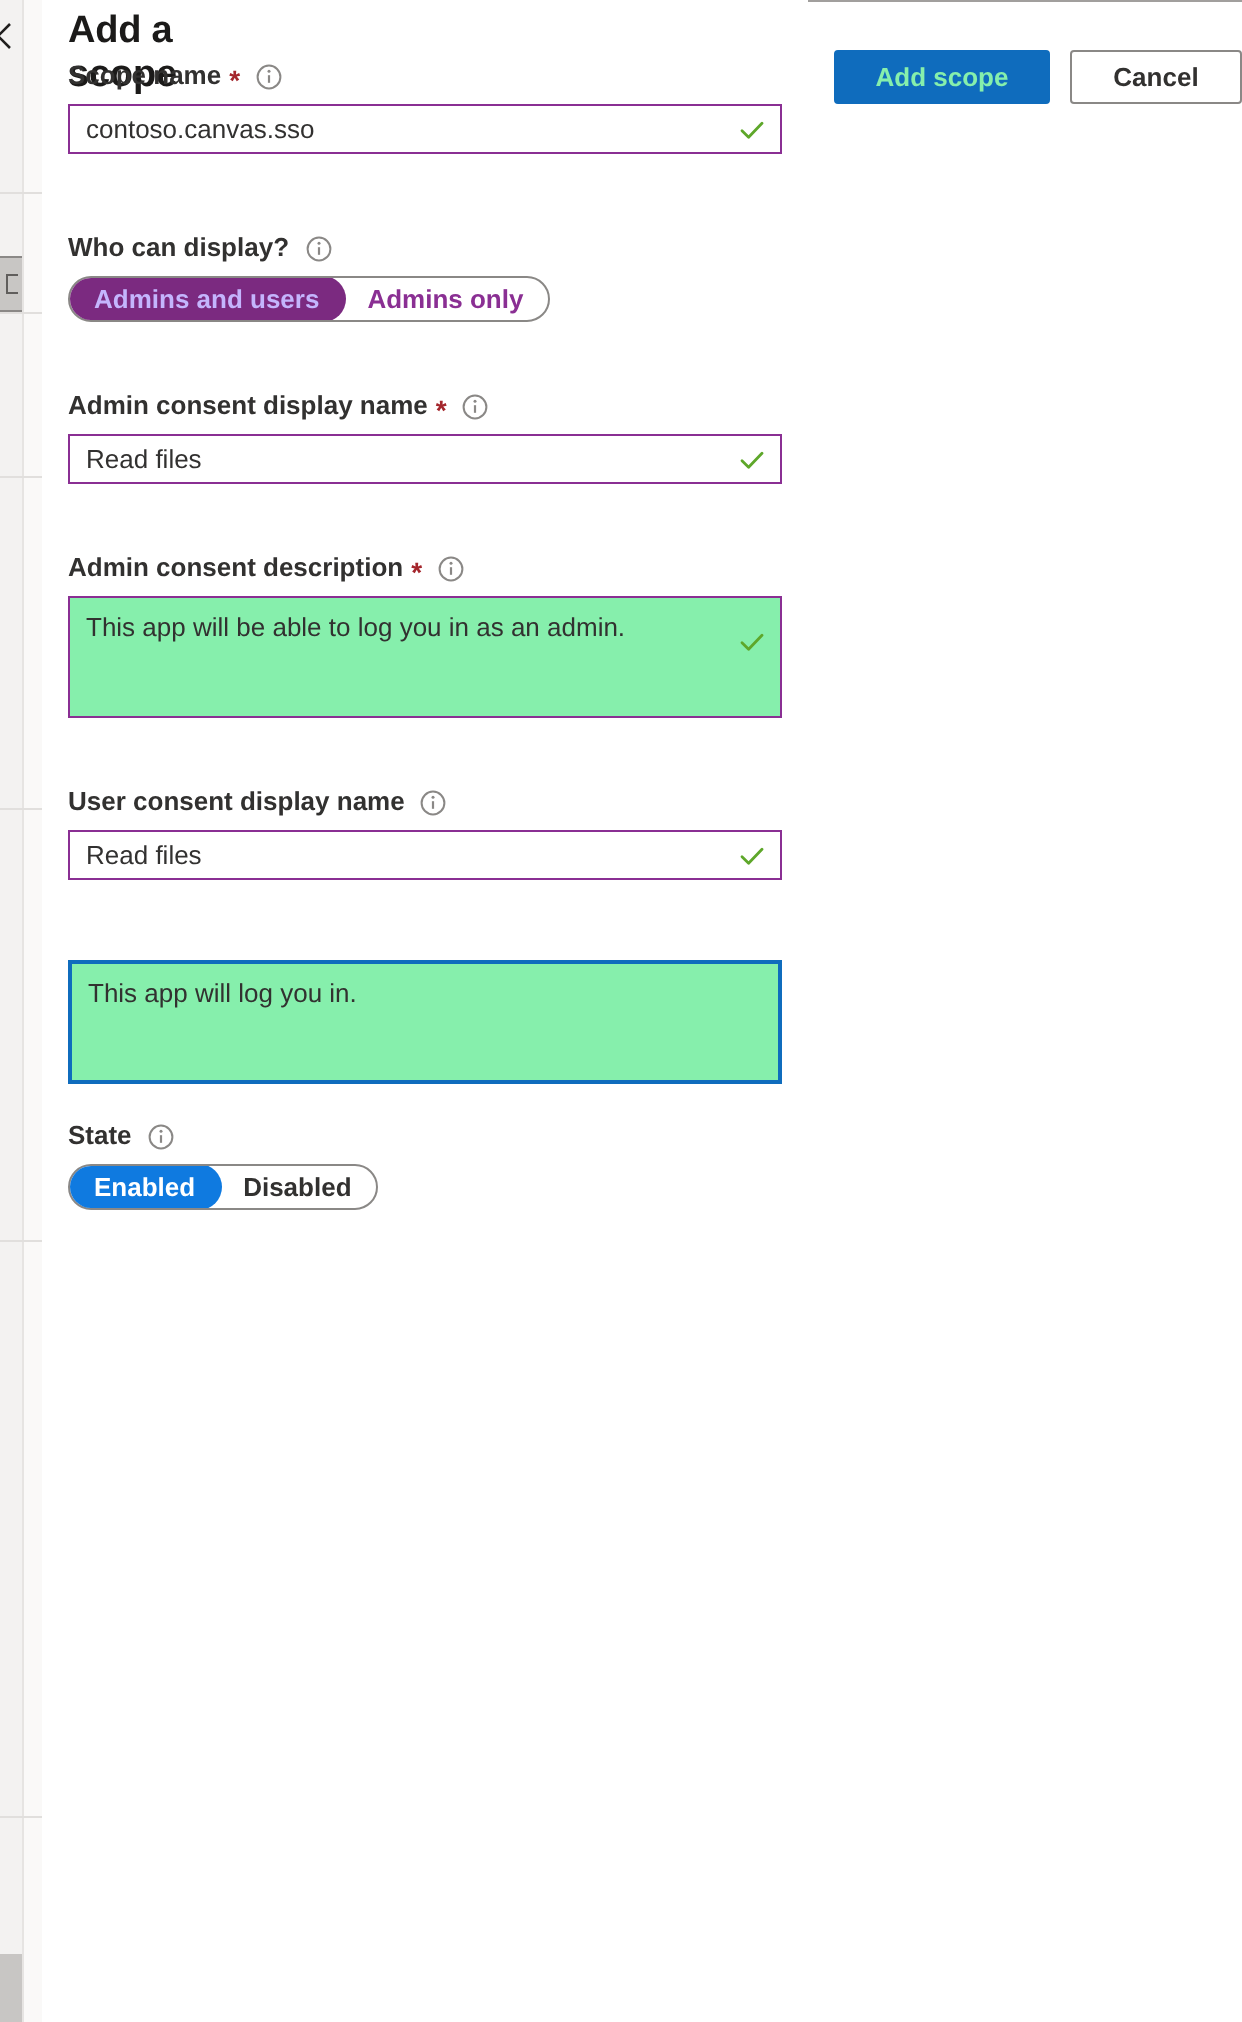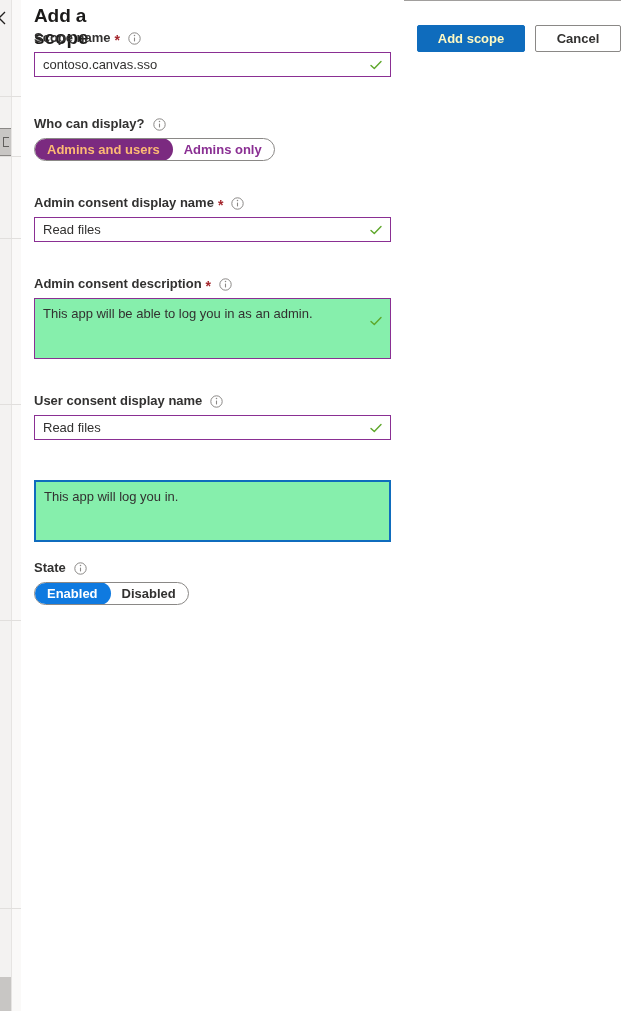--- a/index.html
+++ b/index.html
@@ -238,21 +238,21 @@
     font-weight: 600;
     padding: 0 13px;
     border-radius: 14px;
     white-space: nowrap;
     box-sizing: border-box;
     margin: -1px;
     height: 23px;
   }
   .pill-toggle.purple .pill-opt.selected {
     background: #7b2a80;
-    color: #fdba74;
+    color: #c4b5fd;
   }
   .pill-toggle.purple .pill-opt.unselected {
     color: #8a2f93;
     background: transparent;
   }
   .pill-toggle.blue .pill-opt.selected {
     background: #0f7ae0;
     color: #ffffff;
   }
   .pill-toggle.blue .pill-opt.unselected {
@@ -281,21 +281,21 @@
     line-height: 1;
     border-radius: 2px;
     cursor: pointer;
     box-sizing: border-box;
     display: inline-flex;
     align-items: center;
     justify-content: center;
   }
   .btn-primary {
     background: #0f6cbd;
-    color: #fef9c3;
+    color: #86efac;
     border: 1px solid #0f6cbd;
     width: 108px;
   }
   .btn-secondary {
     background: #ffffff;
     color: #323130;
     border: 1px solid #8a8886;
     width: 86px;
   }
 </style>

